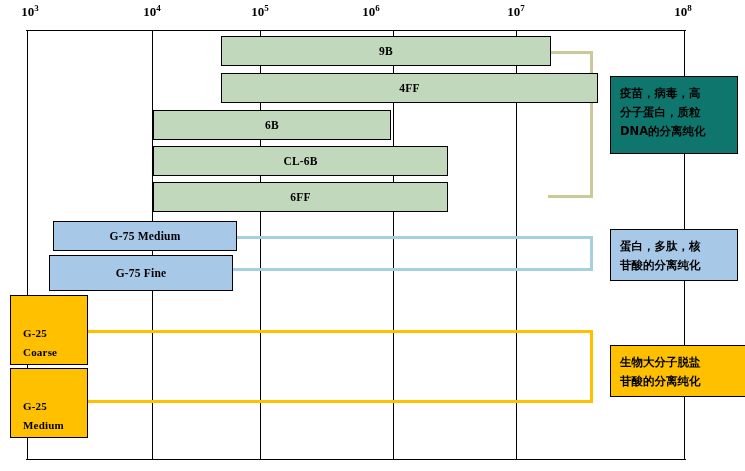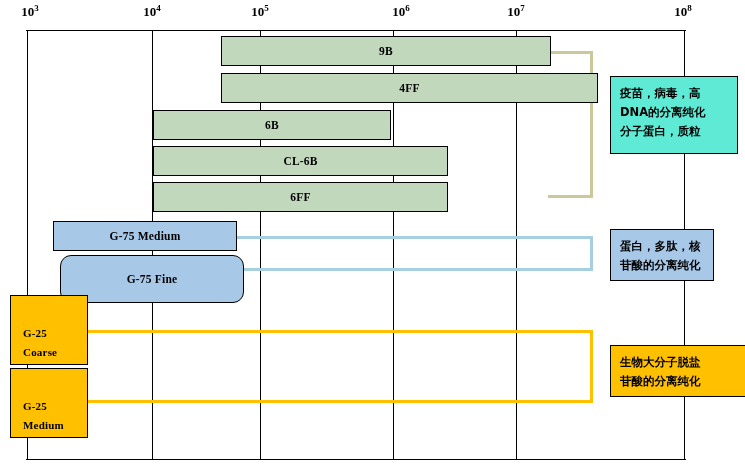--- a/index.html
+++ b/index.html
@@ -112,39 +112,39 @@
     box-sizing: border-box;
     border: 1.4px solid #000000;
     font-family: "DejaVu Sans", sans-serif;
     font-size: 11.5px;
     font-weight: bold;
     color: #000000;
     line-height: 1.65;
     padding: 7px 7px 7px 9px;
     z-index: 6;
   }
-  .legend-box.green { background: #5eead4; }
+  .legend-box.green { background: #0f766e; }
   .legend-box.blue  { background: #a8c8e8; }
   .legend-box.gold  { background: #ffc000; }
 </style>
 </head>
 <body>
 
 <div id="canvas">
 
   <div class="axis-label" style="left:30px;">
     <span>10</span><sup>3</sup>
   </div>
   <div class="axis-label" style="left:152px;">
     <span>10</span><sup>4</sup>
   </div>
   <div class="axis-label" style="left:260px;">
     <span>10</span><sup>5</sup>
   </div>
-  <div class="axis-label" style="left:401px;">
+  <div class="axis-label" style="left:371px;">
     <span>10</span><sup>6</sup>
   </div>
   <div class="axis-label" style="left:516px;">
     <span>10</span><sup>7</sup>
   </div>
   <div class="axis-label" style="left:683px;">
     <span>10</span><sup>8</sup>
   </div>
 
   <div class="axis-line"></div>
@@ -180,41 +180,41 @@
   </div>
 
   <div class="bar green" style="left:153px; top:182px; width:295px; height:30px;">
     <span>6FF</span>
   </div>
 
   <div class="bar blue" style="left:53px; top:221px; width:184px; height:30px;">
     <span>G-75 Medium</span>
   </div>
 
-  <div class="bar blue" style="left:60px; top:255px; width:184px; height:48px;border-radius:11px;">
+  <div class="bar blue" style="left:49px; top:255px; width:184px; height:36px;">
     <span>G-75 Fine</span>
   </div>
 
   <div class="bar gold" style="left:10px; top:295px; width:78px; height:70px;">
     <span>G-25</span>
     <span>Coarse</span>
   </div>
 
   <div class="bar gold" style="left:10px; top:368px; width:78px; height:70px;">
     <span>G-25</span>
     <span>Medium</span>
   </div>
 
   <div class="legend-box green" style="left:610px; top:76px; width:128px; height:78px;">
     <div>疫苗，病毒，高</div>
+    <div>分子蛋白，质粒</div>
     <div>DNA的分离纯化</div>
-    <div>分子蛋白，质粒</div>
-  </div>
-
-  <div class="legend-box blue" style="left:610px; top:229px; width:104px; height:52px;">
+  </div>
+
+  <div class="legend-box blue" style="left:610px; top:229px; width:128px; height:52px;">
     <div>蛋白，多肽，核</div>
     <div>苷酸的分离纯化</div>
   </div>
 
   <div class="legend-box gold" style="left:610px; top:345px; width:152px; height:52px;">
     <div>生物大分子脱盐</div>
     <div>苷酸的分离纯化</div>
   </div>
 
 </div>

